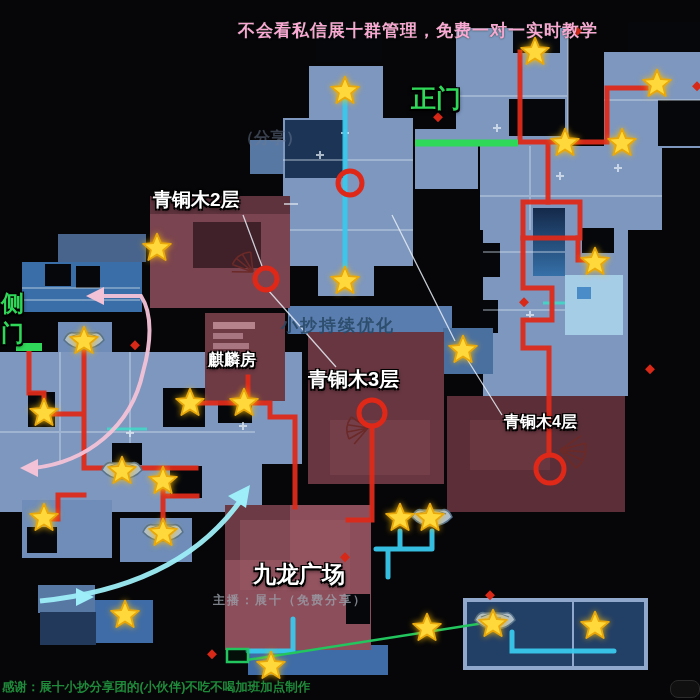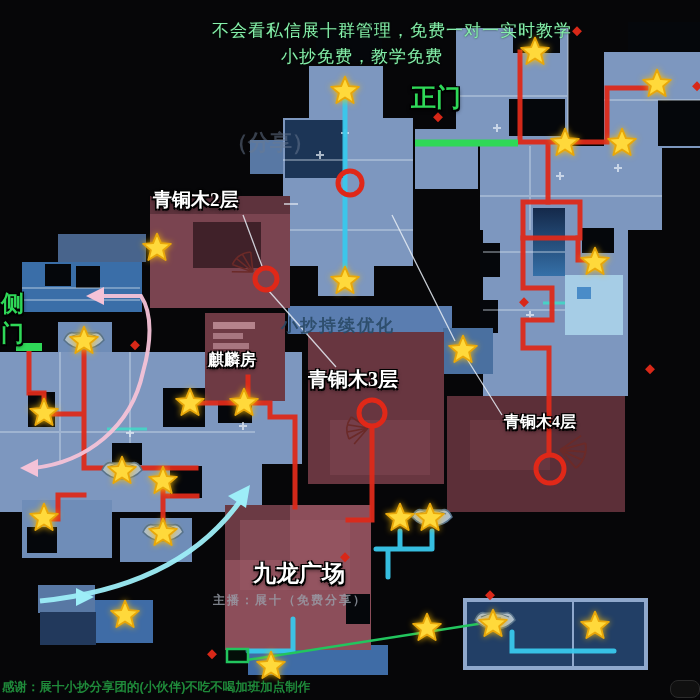--- a/index.html
+++ b/index.html
@@ -1,23 +1,23 @@
 <!DOCTYPE html>
 <html><head>
 <meta charset="utf-8">
 <style>
   html,body{margin:0;padding:0;background:#000;}
   .stage{position:relative;width:700px;height:700px;background:#060608;overflow:hidden;
          font-family:"Liberation Sans","DejaVu Sans",sans-serif;}
   svg{position:absolute;left:0;top:0;}
   .lbl{position:absolute;font-weight:bold;color:#fff;white-space:nowrap;line-height:1.15;
-       text-shadow:-1.5px -1.5px 0 #000,1.5px -1.5px 0 #000,-1.5px 1.5px 0 #000,1.5px 1.5px 0 #000,0 2px 4px rgba(0,0,0,.9);font-family:Liberation Serif, serif;}
+       text-shadow:-1.5px -1.5px 0 #000,1.5px -1.5px 0 #000,-1.5px 1.5px 0 #000,1.5px 1.5px 0 #000,0 2px 4px rgba(0,0,0,.9);}
   .lbl.green{color:#2fd858;}
-  .banner{position:absolute;color:#86efac;font-size:17px;font-weight:400;letter-spacing:1px;white-space:nowrap;
-          text-shadow:0 0 2px rgba(0,40,0,.8);}
+  .banner{position:absolute;color:#f9a8d4;font-size:17px;font-weight:700;letter-spacing:1px;white-space:nowrap;
+          text-shadow:0 0 2px rgba(0,40,0,.8);margin-left:26px;}
   .faint{position:absolute;font-weight:bold;white-space:nowrap;}
   .credit{position:absolute;color:#1f8a3a;font-size:12.5px;white-space:nowrap;font-weight:600;text-align:right;}
   .host{position:absolute;color:#9aa0ab;opacity:.8;font-size:12px;font-weight:bold;letter-spacing:2px;white-space:nowrap;}
   .badge{position:absolute;width:28px;height:16px;background:#101010;border:1px solid #2a2a2a;border-radius:8px;}
   use.star{filter:drop-shadow(0 0 3px rgba(255,190,0,.85));}
 </style>
 </head>
 <body>
 
 <div class="stage">
@@ -223,23 +223,22 @@
     <use class="star" href="#star" x="414" y="502" width="32" height="32"></use>
     <use class="star" href="#star" x="109" y="599" width="32" height="32"></use>
     <use class="star" href="#star" x="255" y="650" width="32" height="32"></use>
     <use class="star" href="#star" x="411" y="612" width="32" height="32"></use>
     <use class="star" href="#star" x="477" y="608" width="32" height="32"></use>
     <use class="star" href="#star" x="579" y="610" width="32" height="32"></use>
   </g>
 </svg>
 
 <div class="banner" style="left:212px;top:19px">不会看私信展十群管理，免费一对一实时教学</div>
-<div class="banner" style="left:281px;top:45px">小抄免费，教学免费</div>
-
-<div class="faint" style="left:226px;top:128px;font-size:22px;color:#6a7a92;opacity:.5">（分享）</div>
+
+<div class="faint" style="left:238px;top:128px;font-size:16px;color:#6a7a92;opacity:.5">（分享）</div>
 <div class="faint" style="left:281px;top:314px;font-size:17px;color:#2a4a66;opacity:.9;letter-spacing:2px">小抄持续优化</div>
 
 <div class="lbl green" style="left:411px;top:84px;font-size:25px">正门</div>
 <div class="lbl green" style="left:1px;top:289px;font-size:23px;white-space:normal;width:26px;word-break:break-all;line-height:1.3">侧门</div>
 
 <div class="lbl" style="left:153px;top:189px;font-size:19px">青铜木2层</div>
 <div class="lbl" style="left:208px;top:351px;font-size:16px">麒麟房</div>
 <div class="lbl" style="left:308px;top:368px;font-size:20px">青铜木3层</div>
 <div class="lbl" style="left:504px;top:413px;font-size:16px">青铜木4层</div>
 <div class="lbl" style="left:253px;top:561px;font-size:23px">九龙广场</div>

